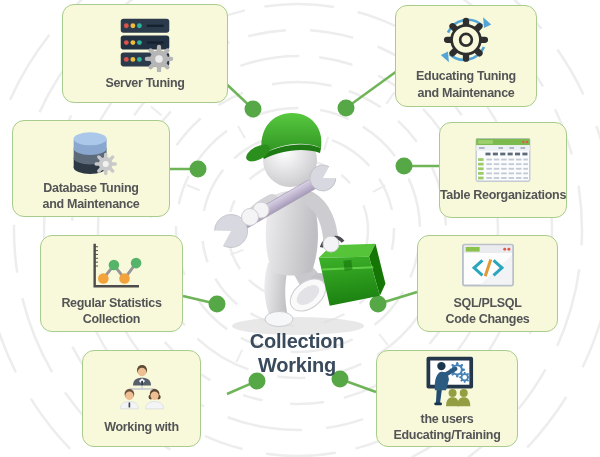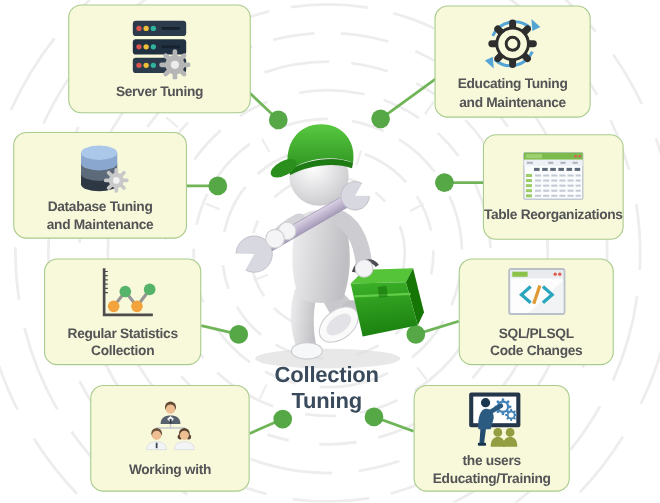--- a/index.html
+++ b/index.html
@@ -132,21 +132,21 @@
       <polygon points="20,-15 28,-27 33,14 26,25" fill="#157606"></polygon>
       <polygon points="-30,-20 20,-15 26,25 -25,29" fill="url(#gBox)"></polygon>
       <line x1="-28" y1="-8" x2="23" y2="-4" stroke="#6fd852" stroke-width="2" opacity="0.8"></line>
       <rect x="-6" y="-14" width="8" height="10" fill="#0f6a05" opacity="0.5"></rect>
     </g>
     <circle cx="133" cy="141" r="8" fill="#f4f4f6" stroke="#cfcfd3"></circle>
   </svg>
 
   <div id="title">
     <div>Collection</div>
-    <div>Tuning</div>
+    <div>Working</div>
   </div>
 
   <div class="card" style="left:62px;top:4px;width:166px;height:99px">
     <div class="icon">
       <svg width="60" height="56" viewBox="0 0 64 60">
         <rect x="6" y="3" width="52" height="15" rx="3" fill="#2c3b4b"></rect>
         <rect x="6" y="21" width="52" height="15" rx="3" fill="#223142"></rect>
         <rect x="6" y="39" width="52" height="15" rx="3" fill="#2c3b4b"></rect>
         <g>
           <circle cx="12" cy="10.5" r="2.6" fill="#d9534f"></circle>
@@ -334,21 +334,21 @@
         <polyline points="38,22 47,30 38,38" stroke="#29a6bd" stroke-width="3.2" fill="none"></polyline>
         <line x1="35" y1="21" x2="29" y2="39" stroke="#df9a35" stroke-width="3.2"></line>
       </svg>
     </div>
     <div class="label">
       <div>SQL/PLSQL</div>
       <div>Code Changes</div>
     </div>
   </div>
 
-  <div class="card" style="left:82px;top:350px;width:145px;height:97px">
+  <div class="card" style="left:82px;top:350px;width:119px;height:97px">
     <div class="icon">
       <svg width="58" height="54" viewBox="0 0 64 60">
         <polyline points="32,25 32,30 18,30 18,34" stroke="#c3c9d0" stroke-width="1.5" fill="none"></polyline>
         <polyline points="32,30 46,30 46,34" stroke="#c3c9d0" stroke-width="1.5" fill="none"></polyline>
         <circle cx="32" cy="9" r="5.6" fill="#5f4a36"></circle>
         <circle cx="32" cy="11" r="4.7" fill="#eebf92"></circle>
         <path d="M22 26 C22 20 26 17.5 32 17.5 C38 17.5 42 20 42 26 Z" fill="#57616d"></path>
         <polygon points="32,18 28.5,21 32,24.5 35.5,21" fill="#f2f2f2"></polygon>
         <rect x="31.1" y="21" width="2" height="4.5" fill="#2e3945"></rect>
         <circle cx="18" cy="35.5" r="5.4" fill="#6b513b"></circle>

